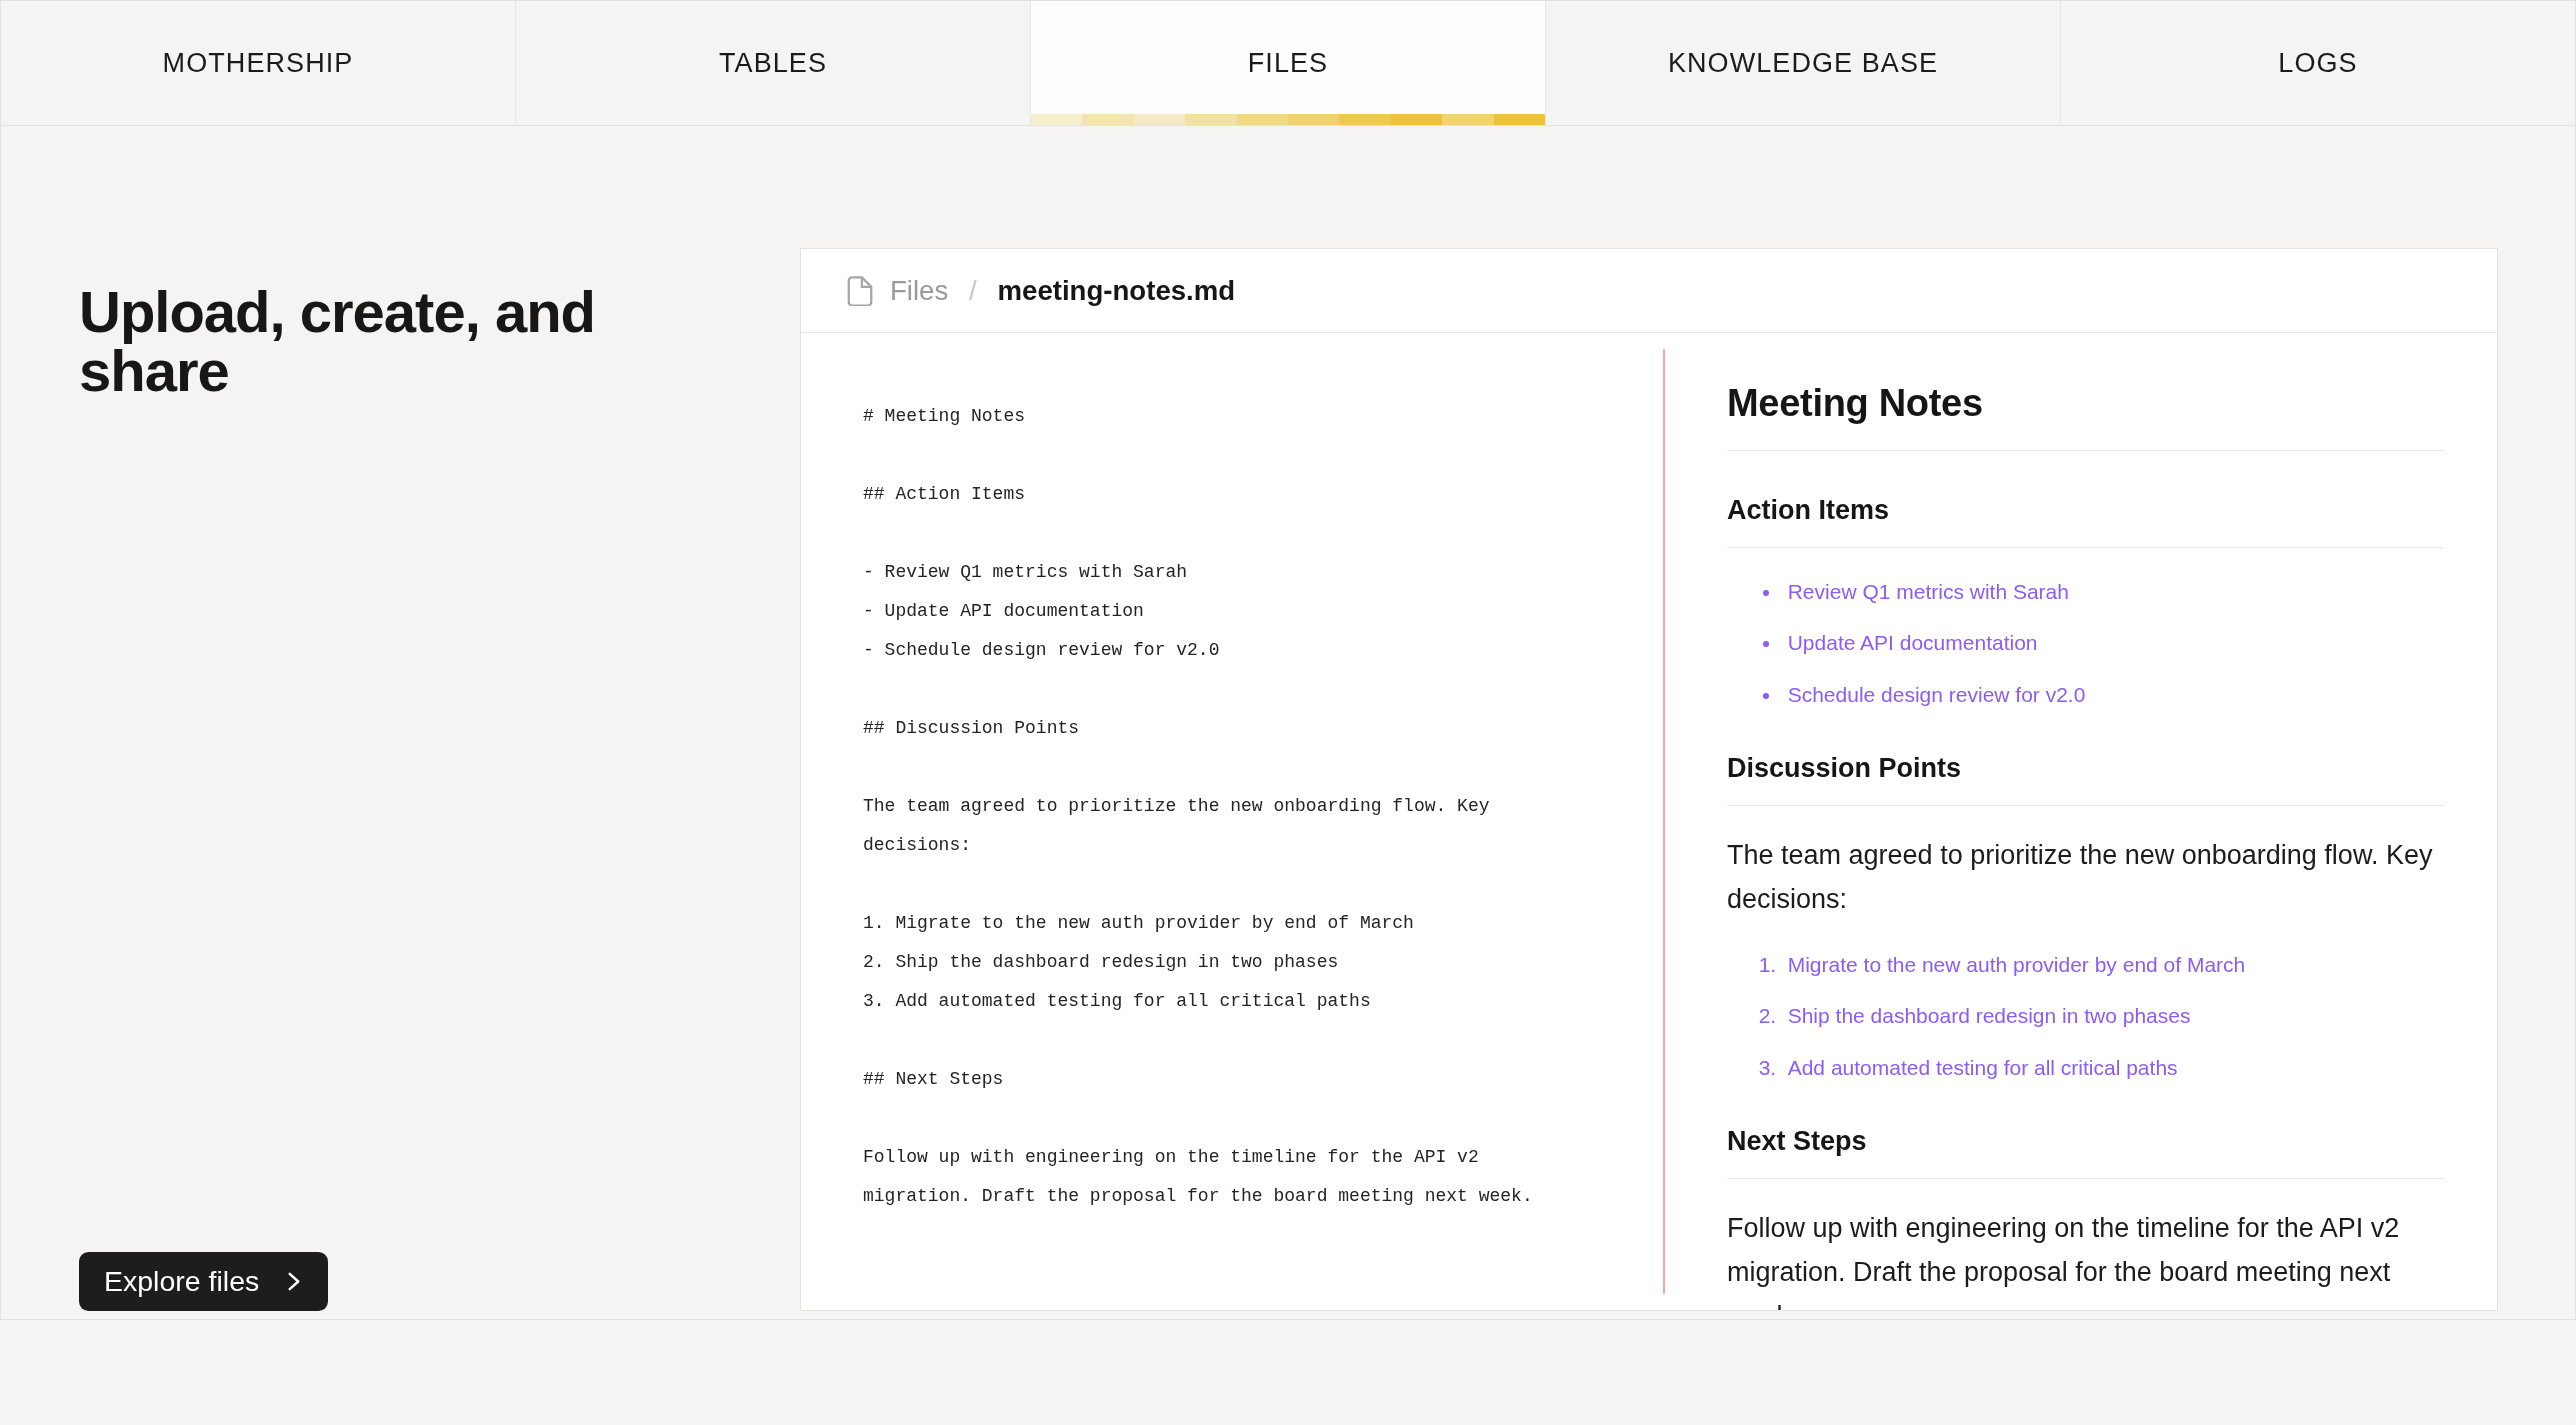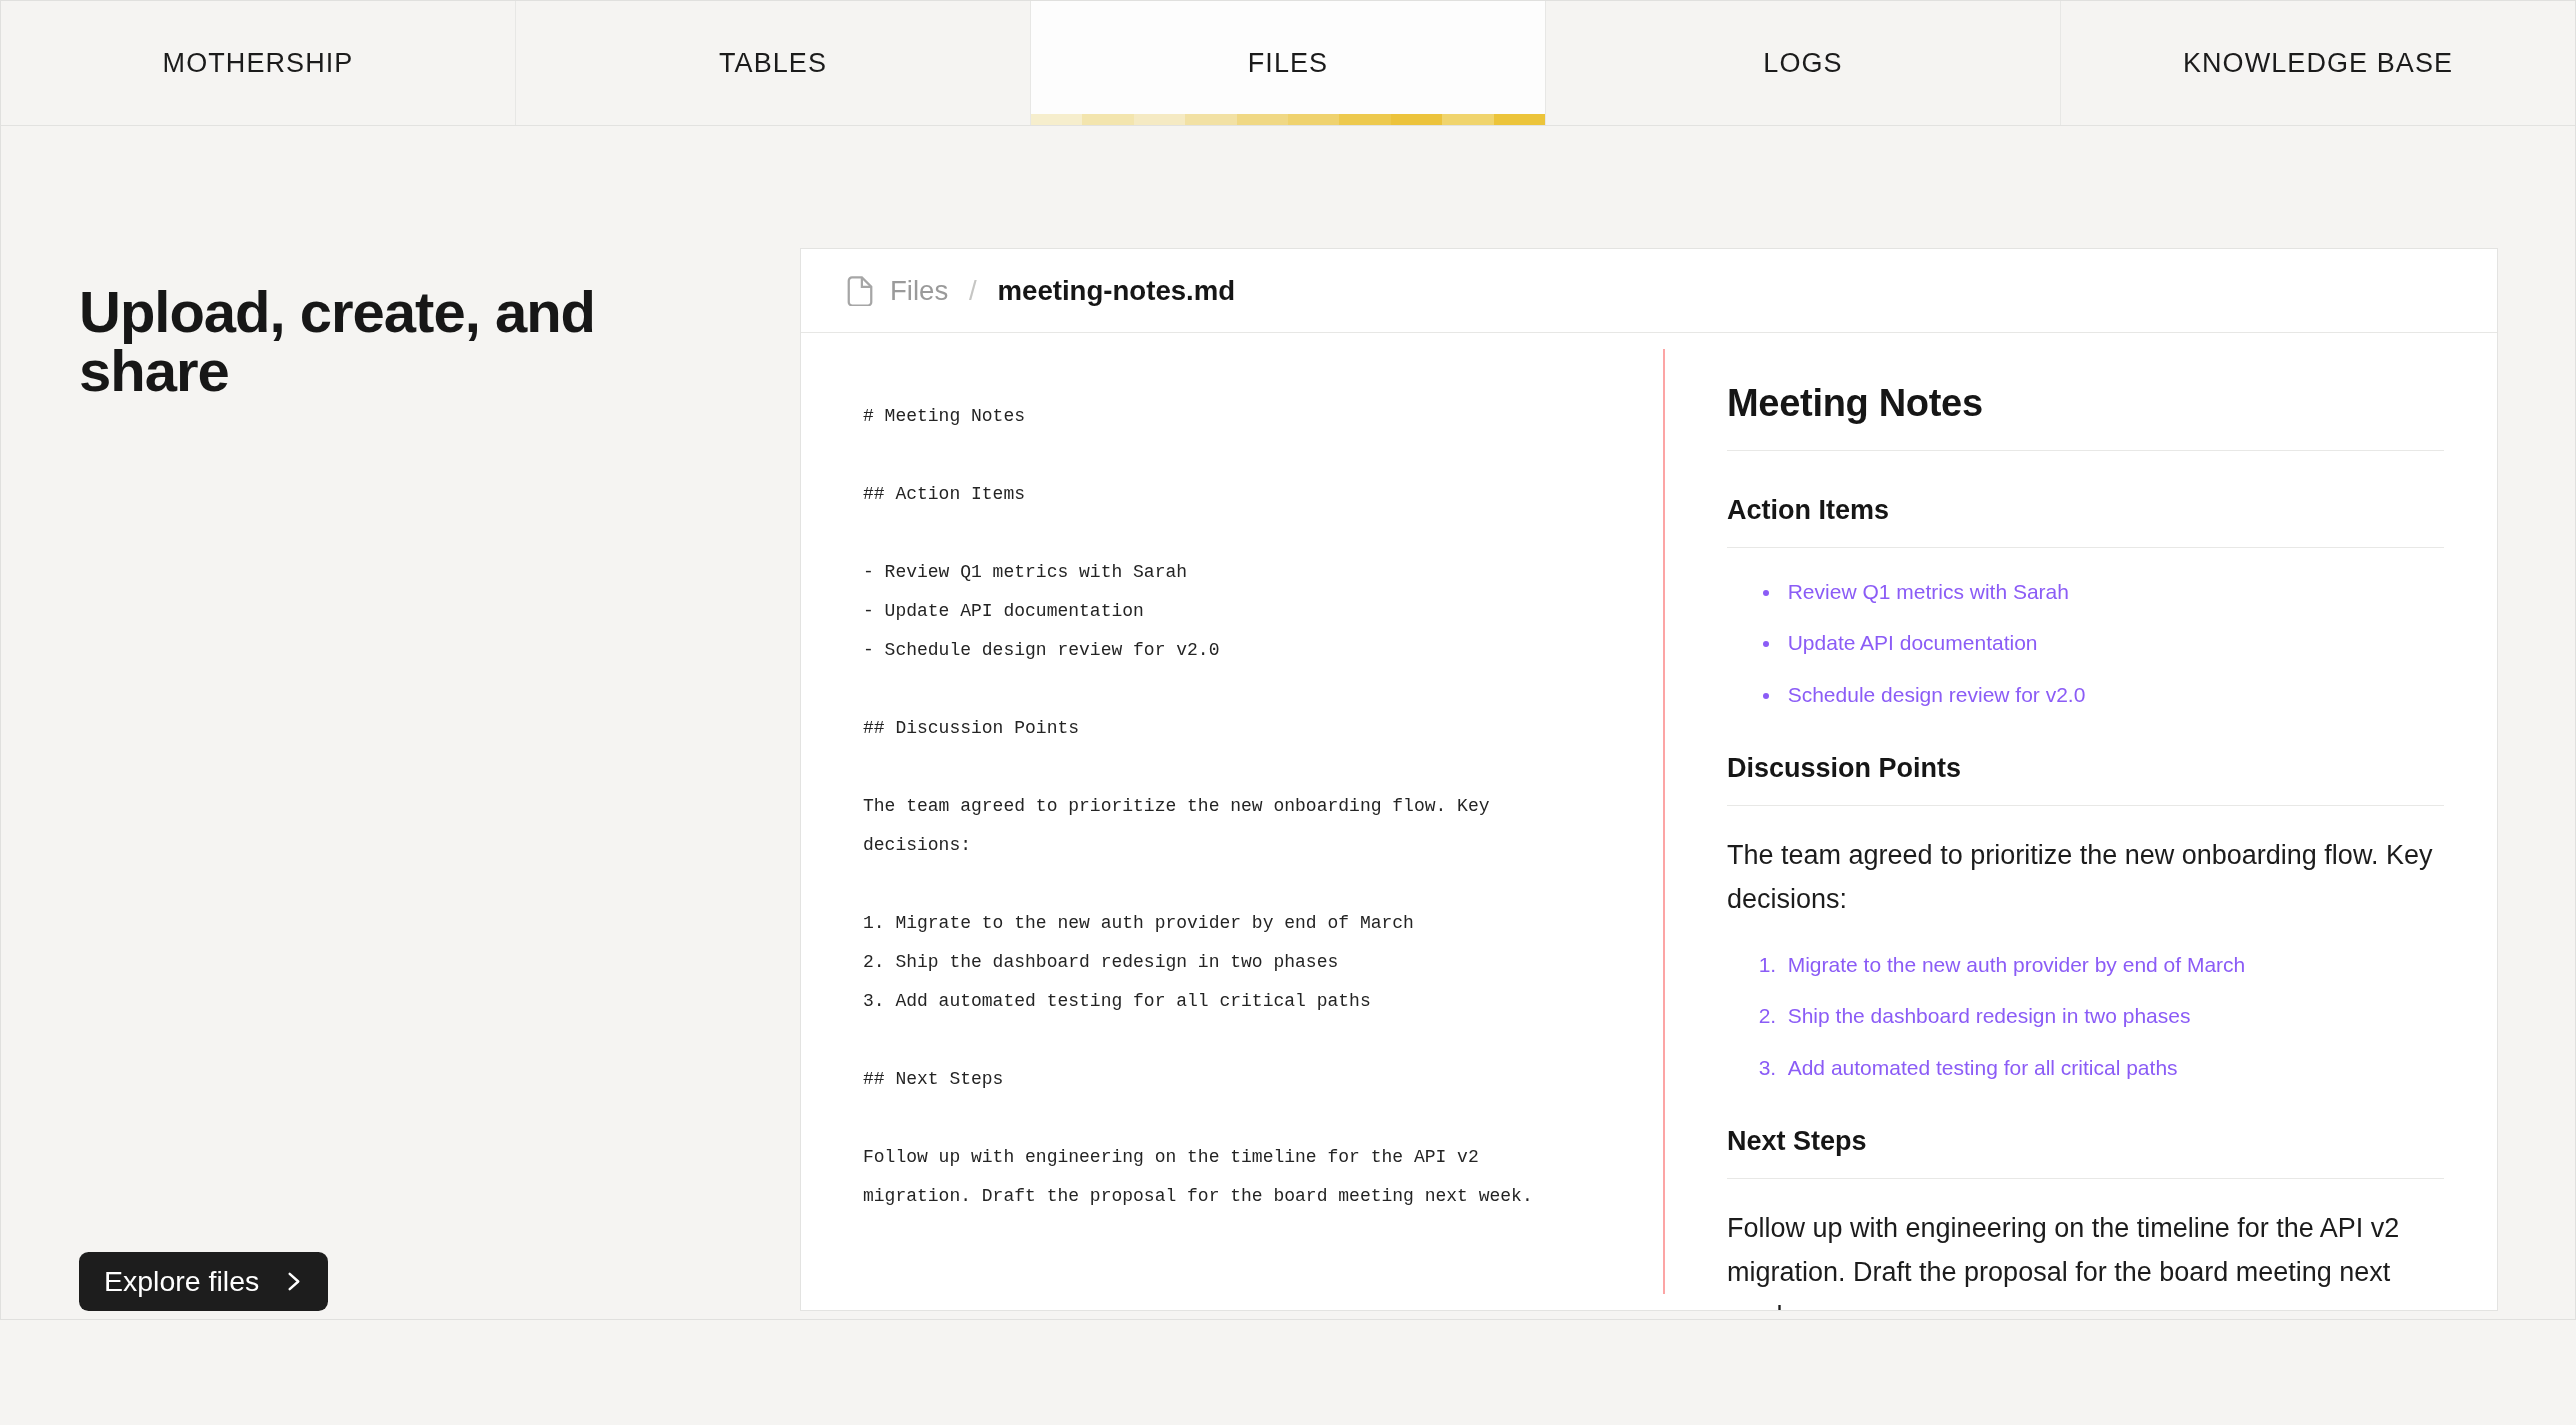--- a/index.html
+++ b/index.html
@@ -66,24 +66,24 @@
           <div style="background: rgb(242, 225, 164);"></div>
           <div style="background: rgb(240, 216, 132);"></div>
           <div style="background: rgb(239, 210, 110);"></div>
           <div style="background: rgb(237, 201, 78);"></div>
           <div style="background: rgb(236, 195, 60);"></div>
           <div style="background: rgb(240, 212, 109);"></div>
           <div style="background: rgb(236, 196, 58);"></div>
         </div>
     </div>
     <div class="tab">
-      <span>LOGS</span>
+      <span>KNOWLEDGE BASE</span>
     </div>
     <div class="tab">
-      <span>KNOWLEDGE BASE</span>
+      <span>LOGS</span>
     </div>
   </header>
 
   <section class="hero">
     <h1>Upload, create, and share</h1>
   </section>
 
   <button class="cta">
     <span>Explore files</span>
     <svg width="19" height="25" viewBox="0 0 20 26" fill="none">

